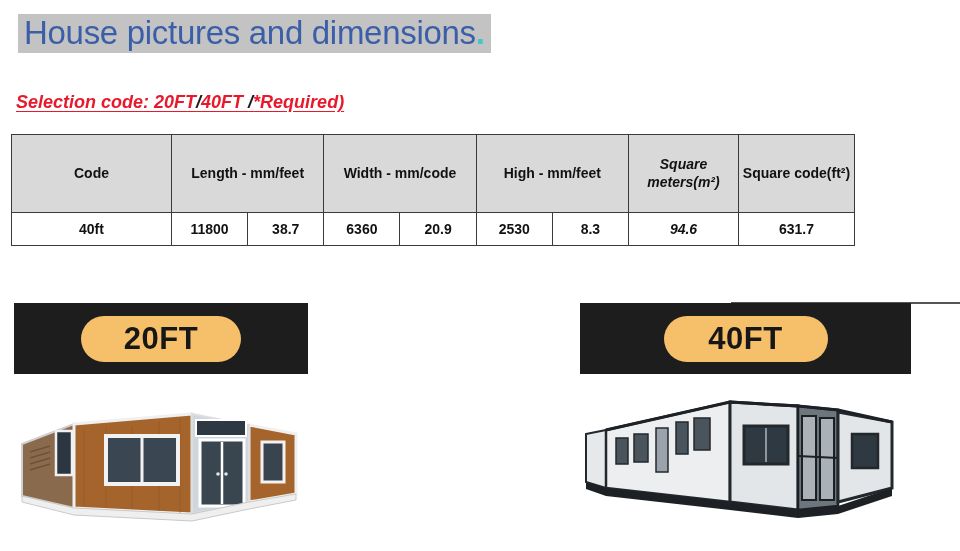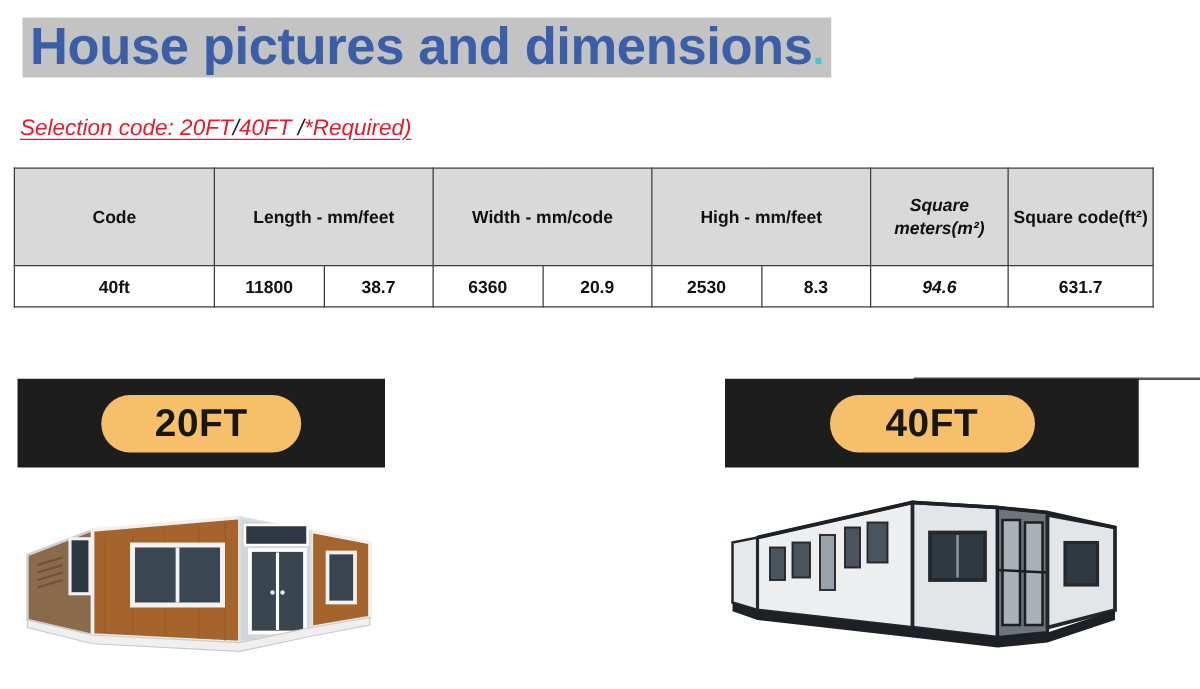--- a/index.html
+++ b/index.html
@@ -18,55 +18,55 @@
     left: 18px; top: 14px;
     height: 45px;
   }
   .title-hl {
     display: inline-block;
     background: #c3c3c3;
     padding: 2px 6px 4px 6px;
     line-height: 1.0;
   }
   .title-text {
-    font-size: 42px;
-    font-weight: bold;
+    font-size: 33px;
+    font-weight: normal;
     color: #3a5ea8;
     letter-spacing: -0.3px;
     white-space: nowrap;
   }
   .title-dot {
     font-size: 33px;
     font-weight: bold;
     color: #3fc9c9;
   }
 
   
   .selcode {
     position: absolute;
     left: 16px; top: 92px;
     font-size: 18px;
-    font-weight: normal;
+    font-weight: bold;
     font-style: italic;
     color: #e8192c;
     text-decoration: underline;
     text-underline-offset: 3px;
     white-space: nowrap;
   }
   .selcode .sep { color: #1a1a1a; }
 
   
   .table-wrap {
     position: absolute;
     left: 11px; top: 134px;
     width: 936px;
   }
   table.dims {
     border-collapse: collapse;
-    width: 912px;
+    width: 844px;
     table-layout: fixed;
   }
   table.dims th, table.dims td {
     border: 1px solid #3a3a3a;
     text-align: center;
     vertical-align: middle;
     font-size: 14px;
     font-weight: bold;
     color: #111111;
     padding: 0;

